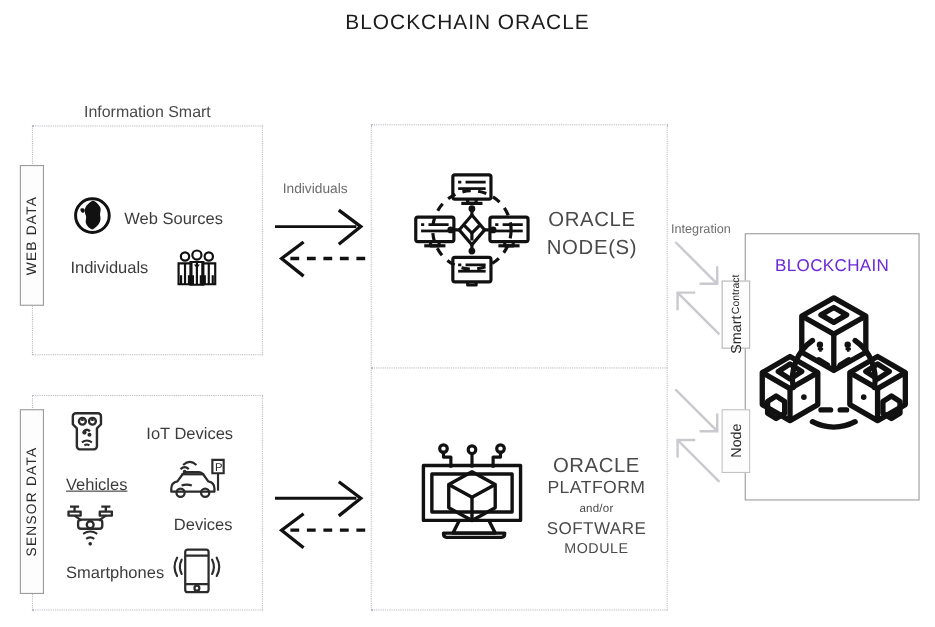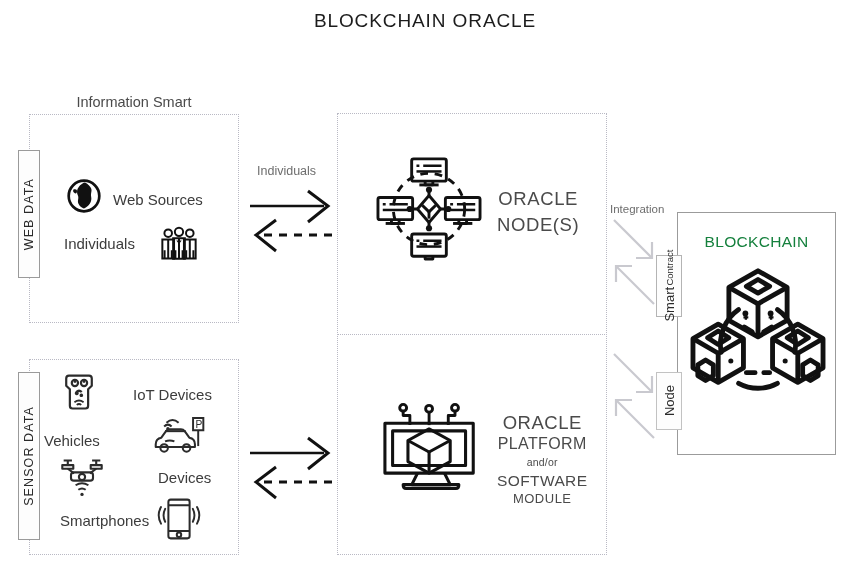--- a/index.html
+++ b/index.html
@@ -48,21 +48,21 @@
     border-top:1px dotted #b9b9c4;
   }
 
   
   #panel-blockchain {
     position:absolute; left:677px; top:212px; width:159px; height:243px;
     border:1px solid #9b9b9b;
   }
   #blockchain-title {
     position:absolute; left:677px; top:233px; width:159px;
-    text-align:center; font-size:15.5px; color:#15803d; letter-spacing:0.3px;
+    text-align:center; font-size:15.5px; color:#6d28d9; letter-spacing:0.3px;
   }
 
   
   .vlabel {
     position:absolute;
     border:1px solid #9a9a9a;
     background:#fdfdfd;
     display:flex; align-items:center; justify-content:center;
   }
   .vlabel span {
@@ -94,21 +94,21 @@
   .vlabel-node span {
     writing-mode:vertical-rl; transform:rotate(180deg);
     font-size:13px; color:#2a2a2a; white-space:nowrap;
   }
 
   
   .lbl { position:absolute; font-size:15px; color:#3c3c3c; white-space:nowrap; }
   #lbl-web-sources { left:113px; top:191px; }
   #lbl-individuals { left:64px; top:235px; }
   #lbl-iot { left:133px; top:386px; }
-  #lbl-vehicles { left:44px; top:432px; }
+  #lbl-vehicles { left:60px; top:432px;text-decoration:underline; }
   #lbl-drones { left:158px; top:469px; }
   #lbl-smartphones { left:60px; top:512px; }
 
   #lbl-encryption { left:257px; top:164px; font-size:12.5px; color:#6d6d6d; }
   #lbl-integration { left:610px; top:203px; font-size:11.5px; color:#6d6d6d; }
 
   
   .oracle-text { position:absolute; text-align:center; color:#4a4a4a; }
   #oracle-nodes-text { left:497px; top:186px; }
   #oracle-nodes-text .l1,

